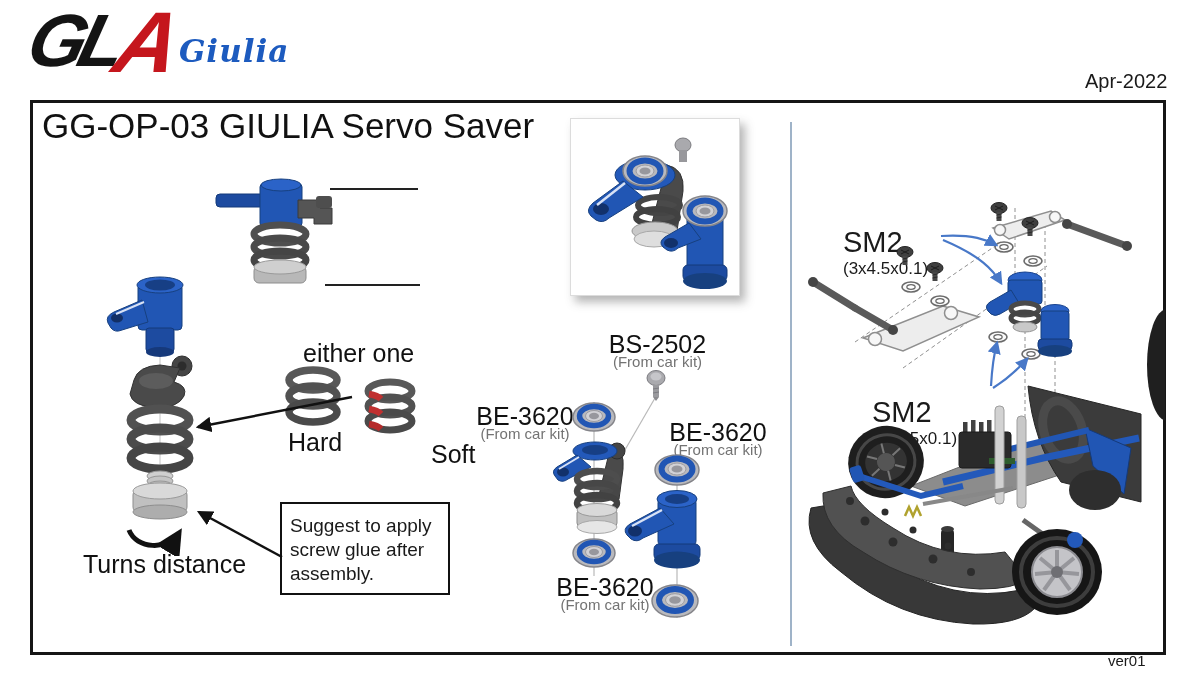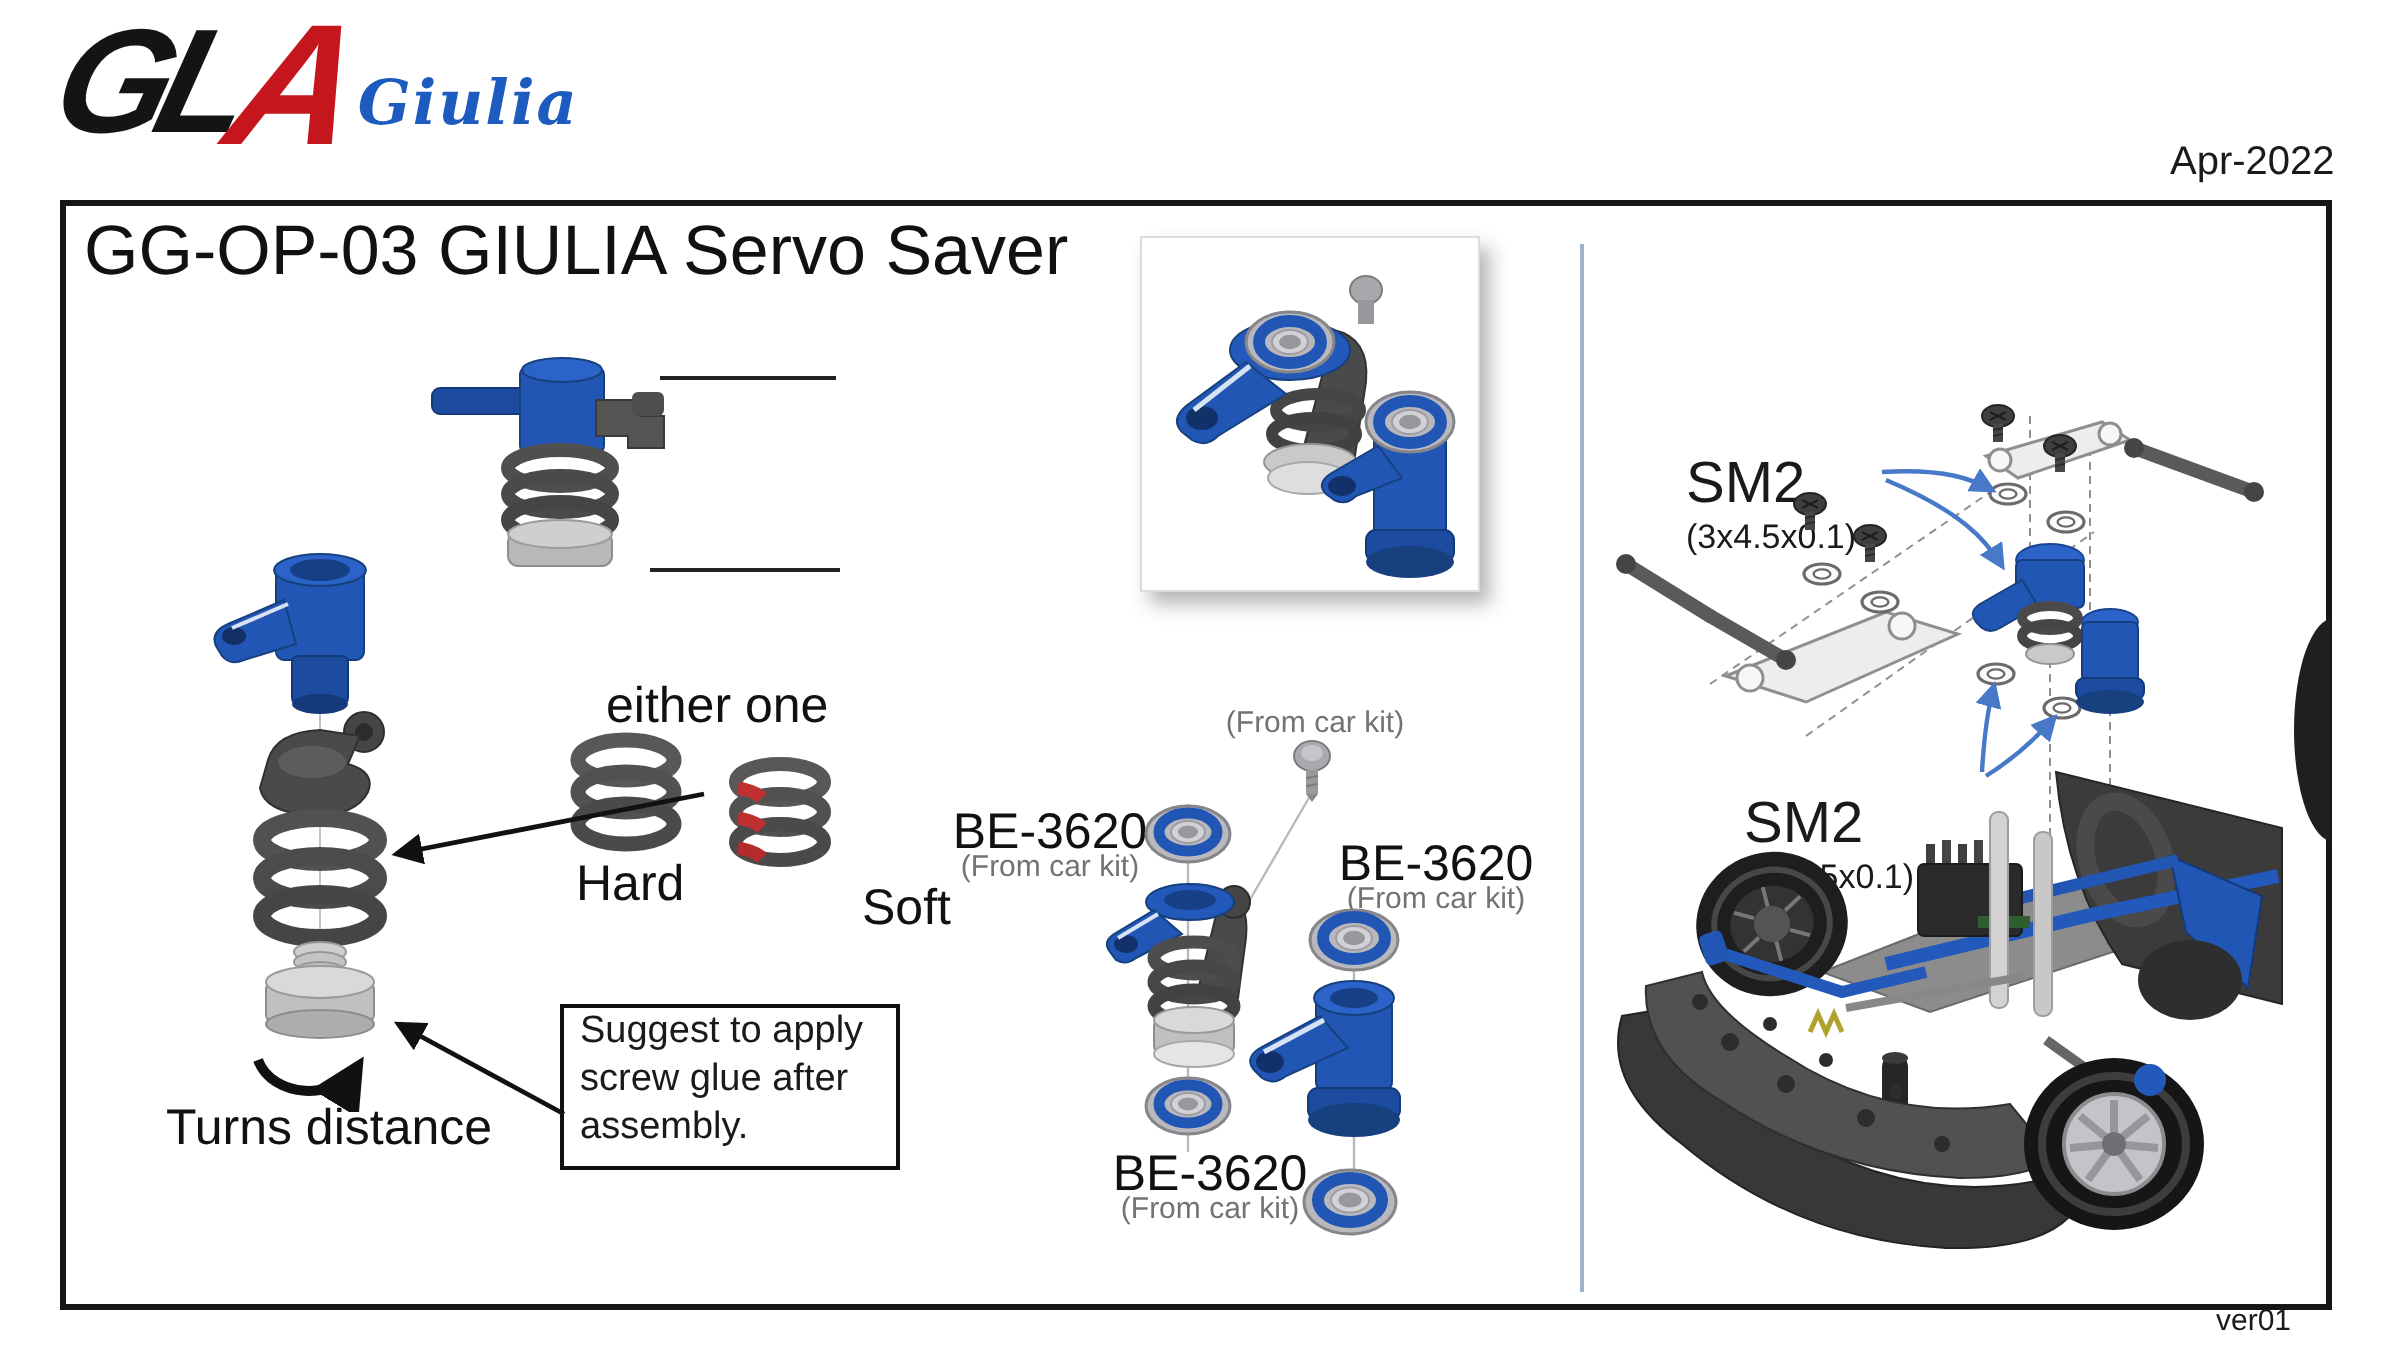--- a/index.html
+++ b/index.html
@@ -18,21 +18,21 @@
             letter-spacing:1px;}
   .frame{position:absolute;left:30px;top:100px;width:1130px;height:549px;
          border:3px solid #161616;background:#fff;}
   .title{position:absolute;left:42px;top:106px;font-size:35px;color:#111;}
   .divider{position:absolute;left:790px;top:122px;width:0;height:524px;
            border-left:2px solid #9fb3c8;}
   .note{font-size:19px;line-height:24px;color:#111;}
   .big-label{font-size:25px;color:#111;}
   .small-label{font-size:15px;color:#737373;}
   .glue-box{position:absolute;left:280px;top:502px;width:150px;border:2.5px solid #111;
-            padding:0 8px 7px 8px;font-size:19px;line-height:24px;background:#fff;}
+            padding:10px 8px 7px 8px;font-size:19px;line-height:24px;background:#fff;}
   .photo-card{position:absolute;left:570px;top:118px;width:168px;height:176px;background:#fff;
               border:1px solid #dcdcdc;box-shadow:5px 6px 9px rgba(60,60,60,.38);}
   .sm2-id{font-size:29px;margin-top:16px;}
   .sm2-size{font-size:17px;}
   .ver{position:absolute;left:1108px;top:652px;font-size:15px;}
   svg{display:block;}
 </style>
 </head>
 <body>
 
@@ -182,20 +182,21 @@
       <rect x="116" y="96" width="36" height="56" rx="4" fill="#2156b4" stroke="#17407f"></rect>
       <ellipse cx="134" cy="97" rx="19" ry="8.5" fill="#2b63c8" stroke="#17407f"></ellipse>
       <use href="#bearing" x="134" y="92" transform="scale(1)"></use>
       <rect x="112" y="146" width="44" height="16" rx="5" fill="#1d4ba0" stroke="#143a7a"></rect>
       <ellipse cx="134" cy="162" rx="22" ry="8" fill="#17407f"></ellipse>
       <path d="M118,104 L94,118 q-7,5 -2,10 l4,3 q6,3 11,-2 L130,120 Z" fill="#2156b4" stroke="#17407f"></path>
       <ellipse cx="100" cy="124" rx="7" ry="5" fill="#12316b"></ellipse>
     </svg>
   </div>
 
+  <div class="t big-label" style="left:585px;top:330px;width:145px;text-align:center;">BS-2502</div>
   <div class="t small-label" style="left:585px;top:353px;width:145px;text-align:center;">(From car kit)</div>
   <div class="abs" style="left:644px;top:370px;">
     <svg width="24" height="32" viewBox="0 0 24 32">
       <ellipse cx="12" cy="8" rx="9" ry="7.5" fill="#aaaaae" stroke="#7b7b80"></ellipse>
       <ellipse cx="12" cy="6.5" rx="5.5" ry="4" fill="#c6c6ca"></ellipse>
       <rect x="9" y="15" width="6" height="12" fill="#9a9a9e"></rect>
       <line x1="9" y1="19" x2="15" y2="18" stroke="#7b7b80"></line>
       <line x1="9" y1="23" x2="15" y2="22" stroke="#7b7b80"></line>
       <path d="M9,27 h6 l-3,4 z" fill="#8b8b8f"></path>
     </svg>

